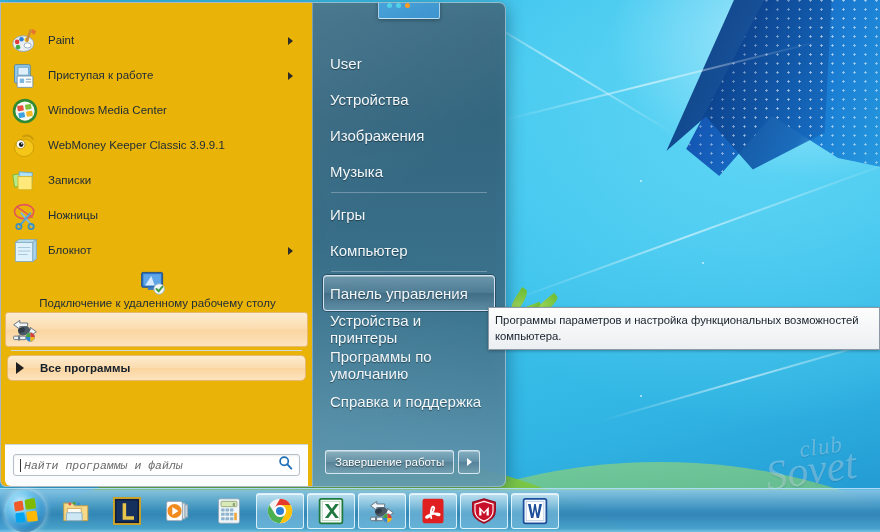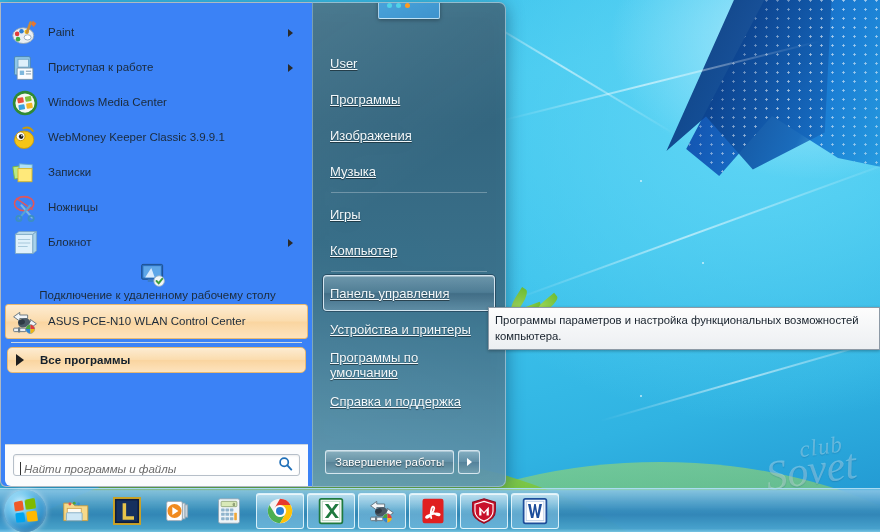--- a/index.html
+++ b/index.html
@@ -78,26 +78,26 @@
   #startmenu {
     position:absolute; left:0; top:2px; width:506px; height:485px;
     display:flex;
     filter:drop-shadow(0 3px 9px rgba(0,25,50,.45));
   }
 
   
   #left-pane {
     position:relative;
     width:312px; height:485px;
-    background:#3b82f6;
+    background:#eab308;
     border:1px solid #aeb8c2;
     border-top-left-radius:0;
     border-bottom-left-radius:6px;
     border-right:none;
-    padding:10px 4px 0 4px;
+    padding:18px 4px 0 4px;
     display:flex; flex-direction:column;
   }
   #program-list { flex:0 0 auto; padding-top:2px; }
   .prog-item {
     position:relative;
     display:flex; align-items:center;
     height:35px;
     padding:0 4px 0 6px;
     border-radius:3px;
     cursor:default;
@@ -147,22 +147,23 @@
     padding:9px 8px 10px 8px;
     background:#fbfcfd;
     border-bottom-left-radius:6px;
   }
   #search-box {
     position:relative;
     height:22px;
     border:1px solid #b6bfc9;
     border-radius:3px;
     background:#fff;
-    display:flex; align-items:flex-end;
+    display:flex; align-items:center;
     box-shadow:inset 0 1px 2px rgba(0,0,0,.08);
+    font-family:Liberation Mono, monospace;
   }
   #search-caret { width:1px; height:13px; background:#333; margin-left:6px; }
   #search-placeholder {
     font-size:11.5px; font-style:italic; color:#6a6a6a;
     margin-left:3px; flex:1 1 auto;
   }
   #search-icon { margin-right:6px; }
 
   
   #right-pane {
@@ -193,26 +194,25 @@
     border-radius:2px;
     background:linear-gradient(160deg,#7cc6ef 0%,#4aa6dd 45%,#3e93cd 100%);
     box-shadow:0 1px 4px rgba(0,0,0,.35);
     overflow:hidden;
   }
   #avatar .av-led { position:absolute; bottom:10px; width:5px; height:5px; border-radius:50%; }
   .right-item {
     position:relative; z-index:1;
     display:flex; align-items:center;
     height:36px; padding:0 6px;
-    font-size:13px; color:#f2f8fb;
+    font-size:15px; color:#f2f8fb;
     text-shadow:0 1px 1px rgba(0,0,0,.45);
     border:1px solid transparent;
     border-radius:4px;
     cursor:default;
-    text-decoration:underline;
   }
   .right-item.sel {
     background:linear-gradient(180deg, rgba(150,180,197,.55) 0%, rgba(96,134,156,.55) 48%, rgba(70,108,132,.62) 52%, rgba(120,158,180,.55) 100%);
     border:1px solid rgba(226,240,248,.9);
     box-shadow:inset 0 1px 0 rgba(255,255,255,.35), 0 0 0 1px rgba(25,50,70,.55);
   }
   .right-sep { height:1px; background:rgba(255,255,255,.28); margin:3px 8px; position:relative; z-index:1; }
   #shutdown-zone {
     margin-top:auto; padding:0 2px 12px 2px; position:relative; z-index:1;
     display:flex; align-items:center;
@@ -427,21 +427,20 @@
               <ellipse cx="15" cy="17" rx="7" ry="5" fill="#4b5a66" transform="rotate(-18 15 17)"></ellipse>
               <ellipse cx="12" cy="16" rx="4" ry="3" fill="#2e3a45" transform="rotate(-18 12 16)"></ellipse>
               <rect x="3" y="23" width="14" height="4" rx="1" fill="#eef2f5" stroke="#5d6d78"></rect>
               <rect x="8" y="22" width="2.5" height="6" rx="1" fill="#6a7a86"></rect>
               <circle cx="22" cy="24" r="5" fill="#e8f0f6" stroke="#7d93a4"></circle>
               <path d="M22 19 a5 5 0 0 1 5 5 h-5z" fill="#e03b3b"></path>
               <path d="M22 19 a5 5 0 0 0-5 5 h5z" fill="#4aa23e"></path>
               <path d="M22 29 a5 5 0 0 0 5-5 h-5z" fill="#f0b712"></path>
               <path d="M22 29 a5 5 0 0 1-5-5 h5z" fill="#2f86d0"></path>
             </svg></span>
-          <span class="prog-label">ASUS PCE-N10 WLAN Control Center</span>
         </div>
       </div>
     <div class="prog-sep"></div>
     <div id="allprograms">
       <span class="ap-arrow"></span>
       <span class="ap-label">Все программы</span>
     </div>
     <div id="search-zone">
       <div id="search-box">
         <span id="search-caret"></span>
@@ -464,21 +463,21 @@
         <div class="av-led" style="left:17px; background:#4fd2e8;"></div>
         <div class="av-led" style="left:26px; background:#ff9b22;"></div>
 
       </div>
     </div>
     <div id="right-items">
         <div class="right-item">
           <span>User</span>
         </div>
         <div class="right-item">
-          <span>Программы</span>
+          <span>Устройства</span>
         </div>
         <div class="right-item">
           <span>Изображения</span>
         </div>
         <div class="right-item">
           <span>Музыка</span>
         </div>
         <div class="right-sep"></div>
         <div class="right-item">
           <span>Игры</span>

